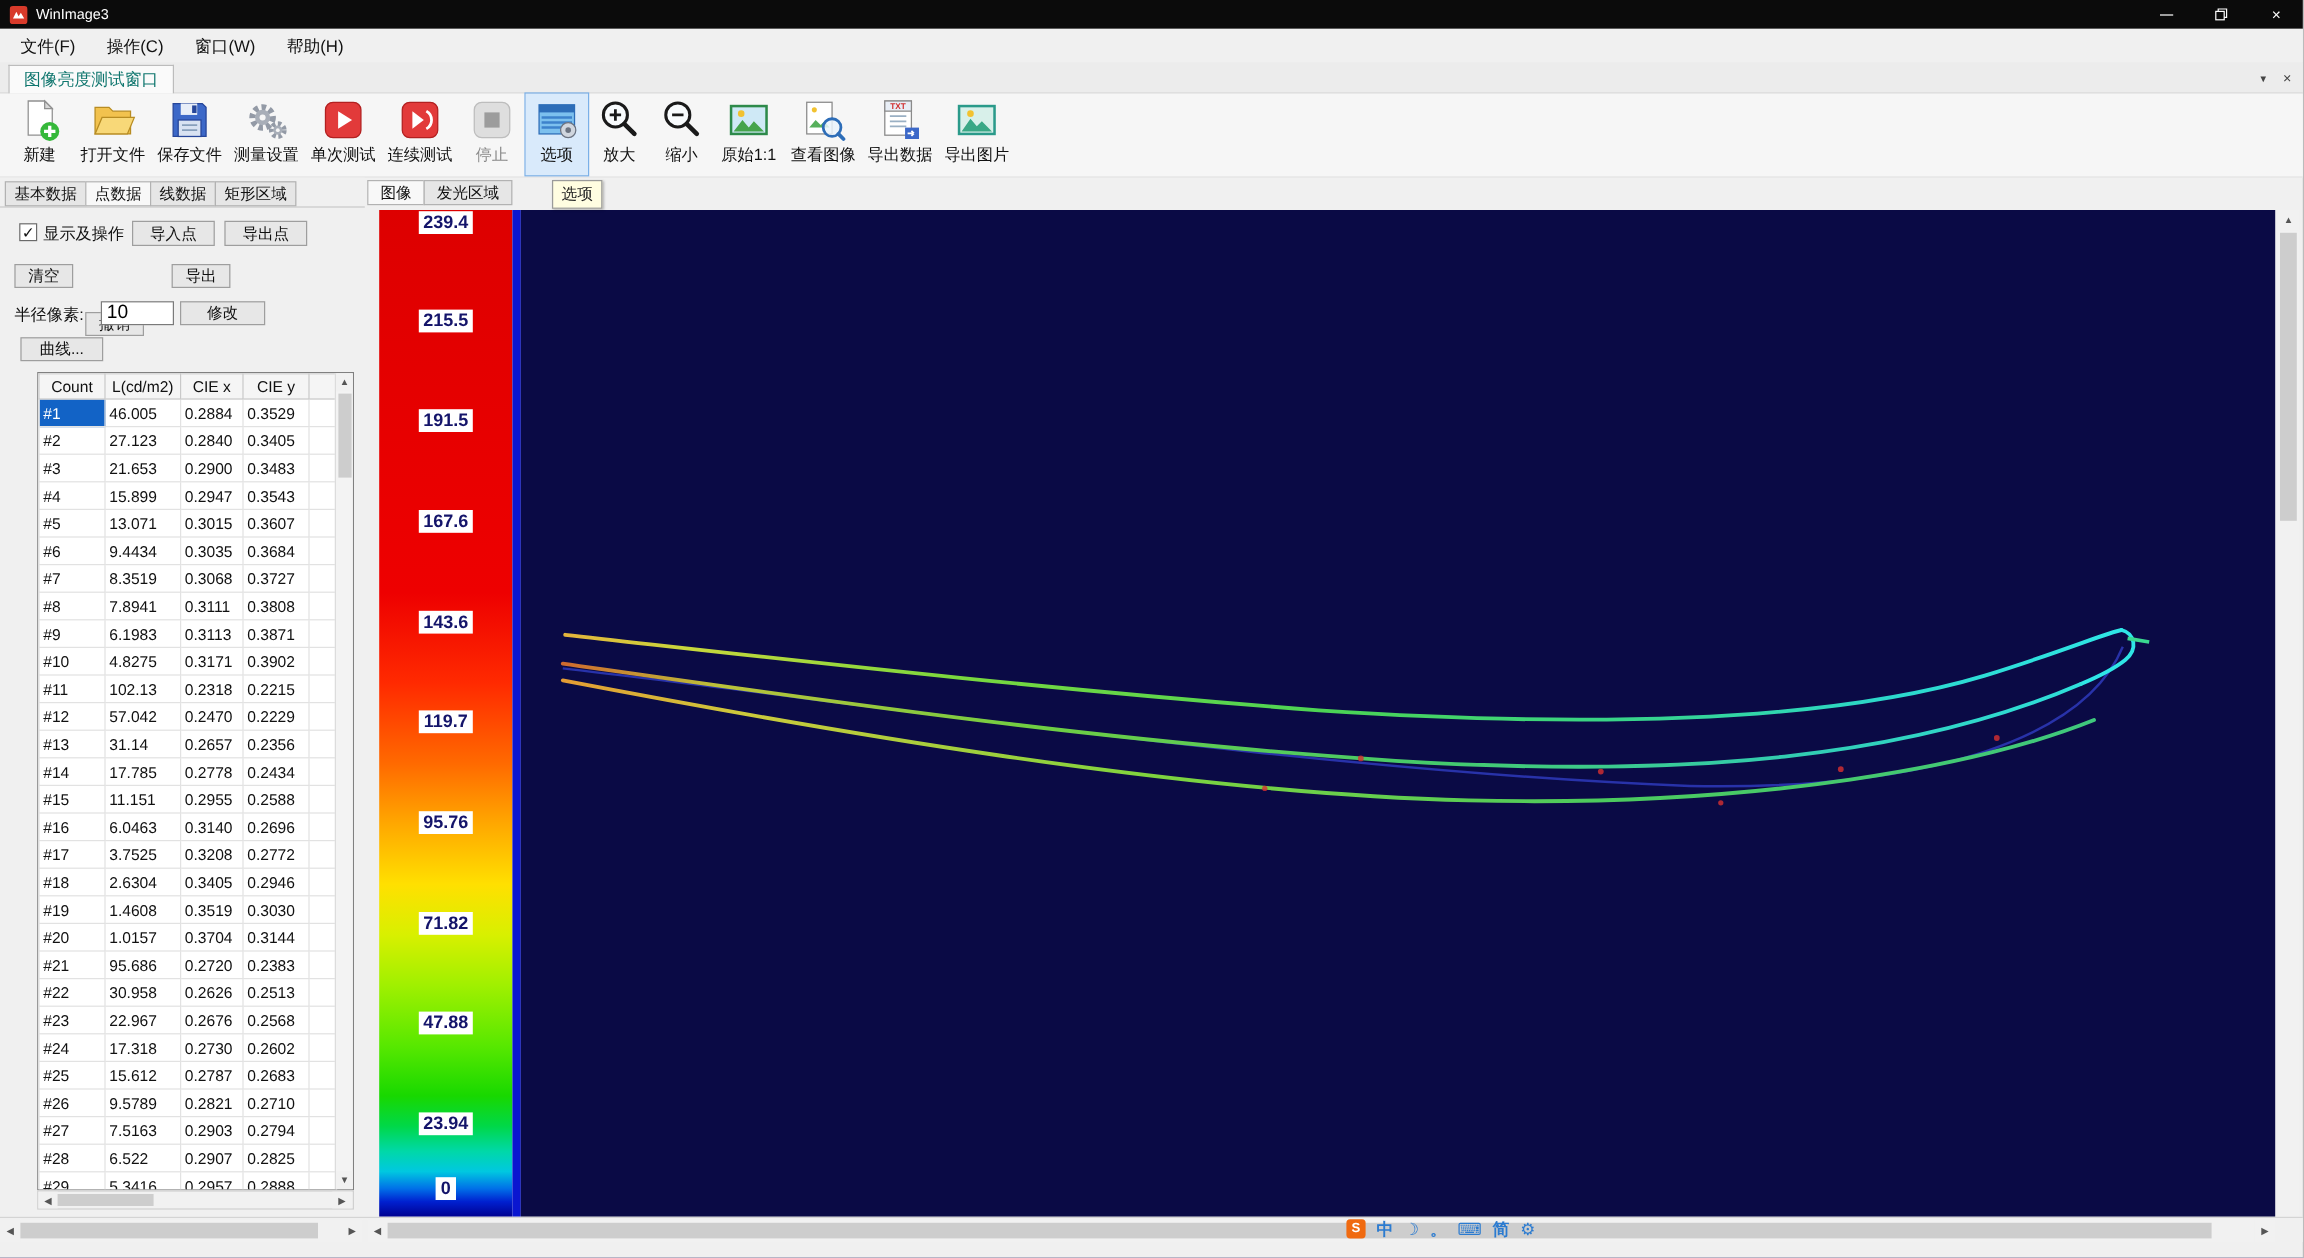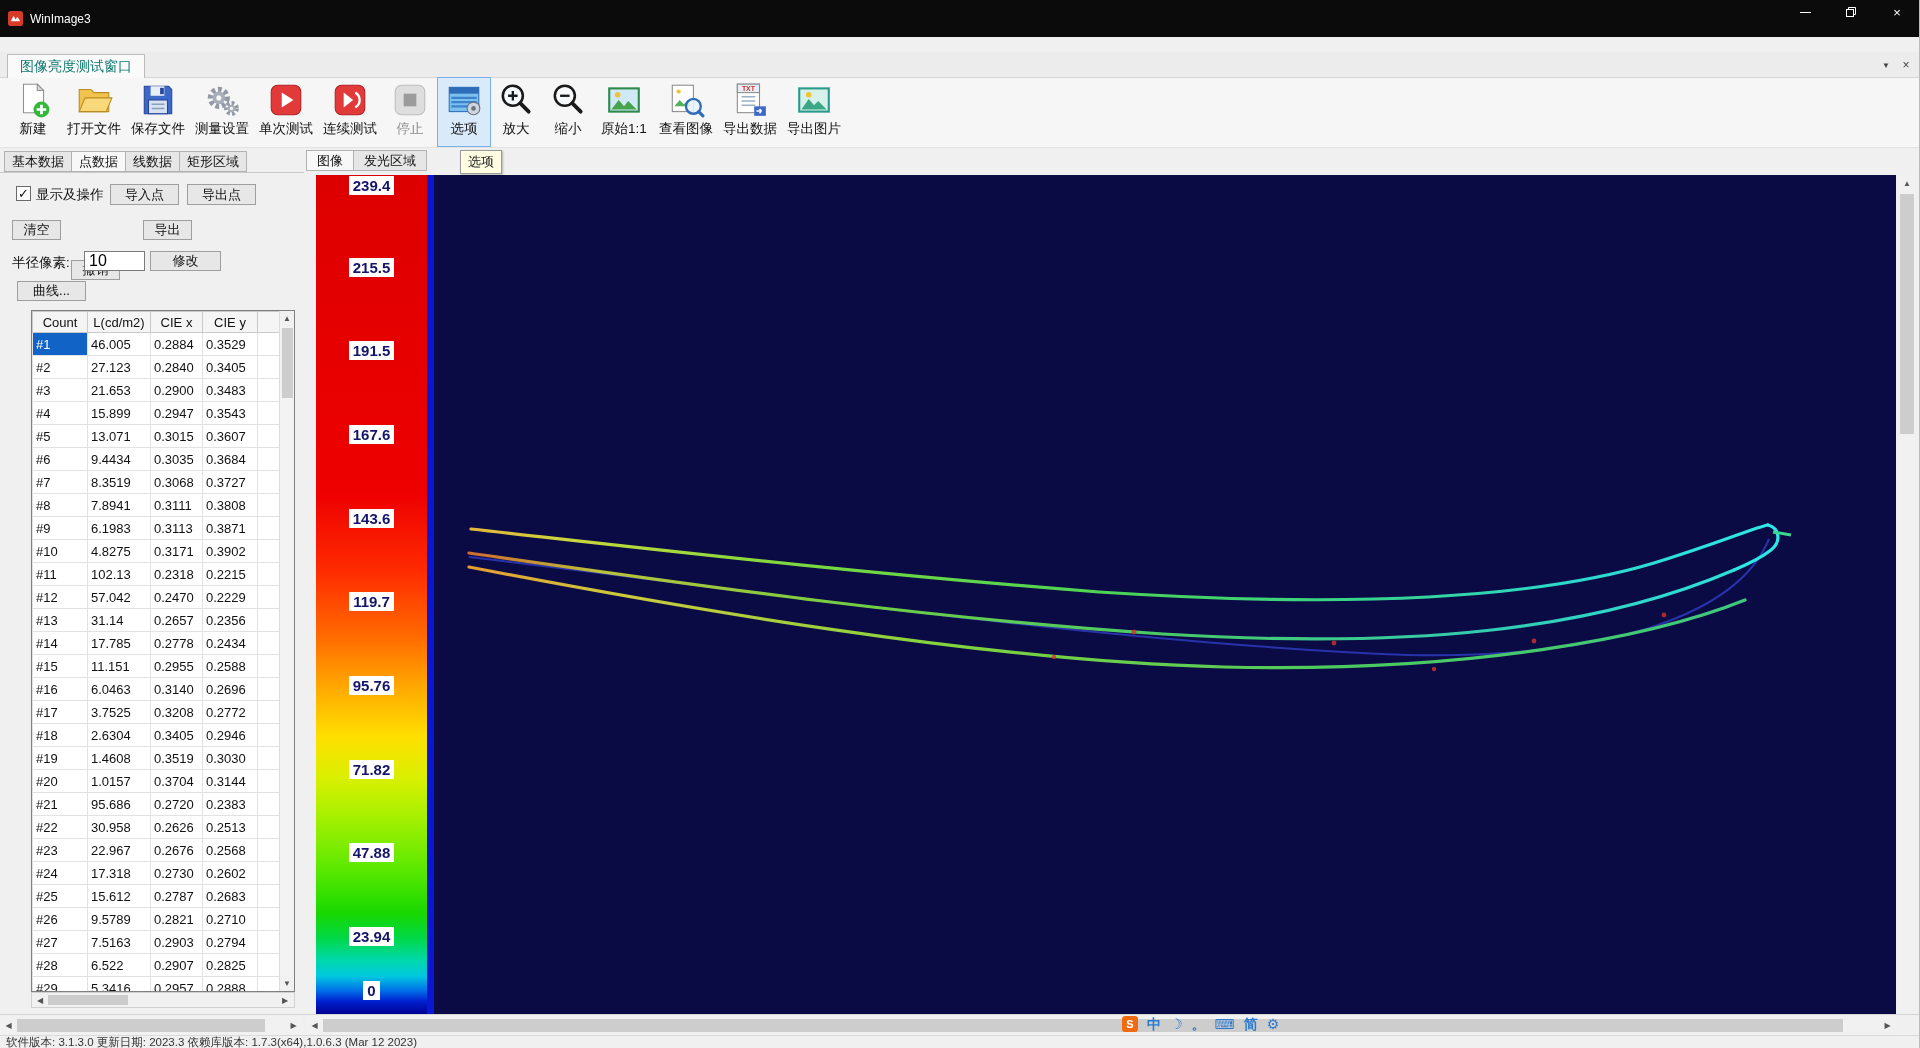--- a/index.html
+++ b/index.html
@@ -1,21 +1,21 @@
 <!DOCTYPE html>
 <html><head>
 <meta charset="utf-8">
 <style>
   * { margin:0; padding:0; box-sizing:border-box; }
   html,body { width:1920px; height:1048px; overflow:hidden; }
   body { font-family:"Liberation Sans","DejaVu Sans",sans-serif; }
   #app { position:relative; width:1920px; height:1048px; background:#f0f0f0; overflow:hidden; border-right:1px solid #bbb; }
 
   
-  #titlebar { position:absolute; left:0; top:0; width:1920px; height:37px; background:#0b0b0b; color:#fff; display:flex; align-items:center; }
+  #titlebar { position:absolute; left:0; top:0; width:1920px; height:24px; background:#0b0b0b; color:#fff; display:flex; align-items:center; }
   #titlebar .ttl { font-size:12px; margin-left:7px; }
   #app-icon { margin-left:8px; display:flex; }
   #win-controls { position:absolute; right:0; top:0; display:flex; }
   .winbtn { width:46px; height:24px; display:flex; align-items:center; justify-content:center; color:#fff; font-size:13px; }
 
   
   #menubar { position:absolute; left:0; top:24px; width:1920px; height:28px; background:#f0f0f0; display:flex; align-items:center; padding-left:4px; }
   .menu-item { padding:0 13px; font-size:14px; height:28px; line-height:28px; color:#111; }
 
   
@@ -106,20 +106,26 @@
       <div class="winbtn">
         <svg width="12" height="12" viewBox="0 0 12 12">
             <rect x="1.5" y="3.5" width="7" height="7" fill="none" stroke="#fff"></rect>
             <path d="M3.5 3.5V1.5h7v7h-2" fill="none" stroke="#fff"></path>
           </svg>
       </div>
       <div class="winbtn">×</div>
     </div>
   </div>
 
+  <div id="menubar">
+    <span class="menu-item">文件(F)</span>
+    <span class="menu-item">操作(C)</span>
+    <span class="menu-item">窗口(W)</span>
+    <span class="menu-item">帮助(H)</span>
+  </div>
 
   <div id="doctabrow">
     <div id="doctab">图像亮度测试窗口</div>
     <div class="doctab-ctl" style="right:26px;font-size:8px;">▼</div>
     <div class="doctab-ctl" style="right:6px;font-size:12px;">×</div>
   </div>
 
   <div id="toolbar">
     <div class="tbtn" style="width:58px">
       <svg viewBox="0 0 36 36">
@@ -614,23 +620,20 @@
       <div class="sbthumb" style="width:248px;height:13px;margin:3px 0;"></div>
       <div class="sbbtn" style="position:absolute;right:0;width:17px;height:19px">▶</div>
     </div>
     <div id="main-hsb">
       <div class="sbbtn" style="width:17px;height:100%">◀</div>
       <div class="sbthumb" style="width:1520px;height:13px;margin:3px 0;"></div>
       <div class="sbbtn" style="position:absolute;right:0;width:17px;height:19px">▶</div>
     </div>
   </div>
 
-  <div id="statusbar">
-    <span class="stext">软件版本: 3.1.3.0  更新日期: 2023.3  依赖库版本: 1.7.3(x64),1.0.6.3 (Mar 12 2023)</span>
-  </div>
 
   <div id="ime-bar">
     <div id="sogou-logo">S</div>
     <span class="ime-glyph">中</span>
     <span class="ime-glyph">☽</span>
     <span class="ime-glyph">。</span>
     <span class="ime-glyph">⌨</span>
     <span class="ime-glyph">简</span>
     <span class="ime-glyph">⚙</span>
   </div>

